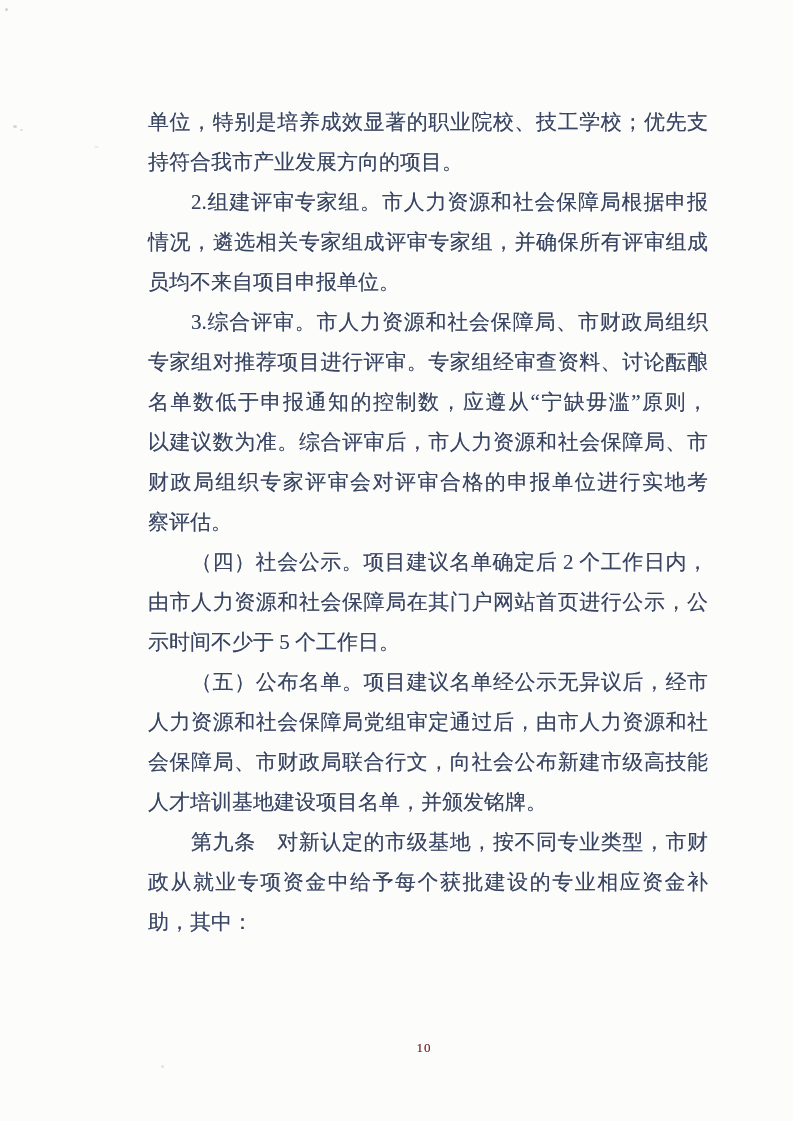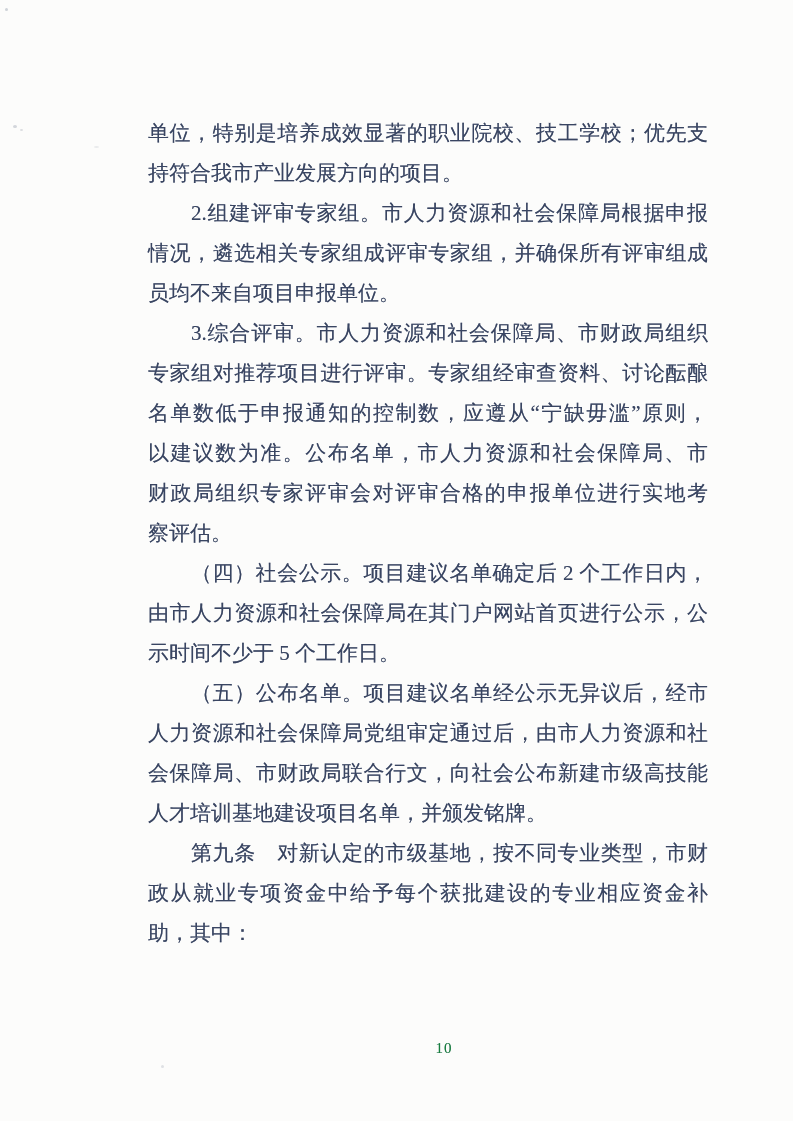--- a/index.html
+++ b/index.html
@@ -15,48 +15,48 @@
   }
   .page {
     position: absolute;
     inset: 0;
     font-family: "Liberation Serif", "DejaVu Serif", serif;
     color: #394562;
   }
   .text-block {
     position: absolute;
     left: 148px;
-    top: 113px;
+    top: 102px;
     width: 560px;
   }
   .line {
     height: 40px;
     line-height: 40px;
     font-size: 21px;
     text-align: justify;
     text-align-last: justify;
     text-shadow: 0 0 0.6px rgba(57, 69, 98, 0.55);
   }
   .line.end {
     text-align-last: left;
   }
   .line.indent {
     text-indent: 43px;
   }
   .page-number {
     position: absolute;
     top: 1038px;
-    left: 164px;
+    left: 144px;
     width: 560px;
     height: 20px;
     line-height: 20px;
     text-align: center;
-    font-size: 15px;
+    font-size: 13px;
     letter-spacing: 1px;
-    color: #15803d;
+    color: #7f1d1d;
     text-shadow: 0 0 0.5px rgba(59, 71, 101, 0.5);
   }
   .speck {
     position: absolute;
     background: #aab0bb;
     border-radius: 50%;
   }
   .speck.s1 { left: 5px;   top: 8px;    width: 3px; height: 3px; opacity: 0.55; }
   .speck.s2 { left: 13px;  top: 125px;  width: 4px; height: 3px; opacity: 0.50; }
   .speck.s3 { left: 20px;  top: 129px;  width: 3px; height: 2px; opacity: 0.40; }
@@ -76,21 +76,21 @@
 
   <main class="text-block">
     <div class="line">单位，特别是培养成效显著的职业院校、技工学校；优先支</div>
     <div class="line end">持符合我市产业发展方向的项目。</div>
     <div class="line indent">2.组建评审专家组。市人力资源和社会保障局根据申报</div>
     <div class="line">情况，遴选相关专家组成评审专家组，并确保所有评审组成</div>
     <div class="line end">员均不来自项目申报单位。</div>
     <div class="line indent">3.综合评审。市人力资源和社会保障局、市财政局组织</div>
     <div class="line">专家组对推荐项目进行评审。专家组经审查资料、讨论酝酿</div>
     <div class="line">名单数低于申报通知的控制数，应遵从“宁缺毋滥”原则，</div>
-    <div class="line">以建议数为准。公布名单，市人力资源和社会保障局、市</div>
+    <div class="line">以建议数为准。综合评审后，市人力资源和社会保障局、市</div>
     <div class="line">财政局组织专家评审会对评审合格的申报单位进行实地考</div>
     <div class="line end">察评估。</div>
     <div class="line indent">（四）社会公示。项目建议名单确定后 2 个工作日内，</div>
     <div class="line">由市人力资源和社会保障局在其门户网站首页进行公示，公</div>
     <div class="line end">示时间不少于 5 个工作日。</div>
     <div class="line indent">（五）公布名单。项目建议名单经公示无异议后，经市</div>
     <div class="line">人力资源和社会保障局党组审定通过后，由市人力资源和社</div>
     <div class="line">会保障局、市财政局联合行文，向社会公布新建市级高技能</div>
     <div class="line end">人才培训基地建设项目名单，并颁发铭牌。</div>
     <div class="line indent">第九条　对新认定的市级基地，按不同专业类型，市财</div>

